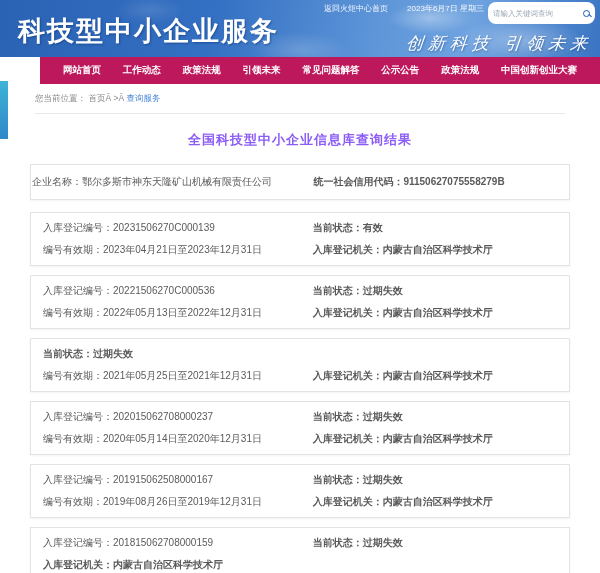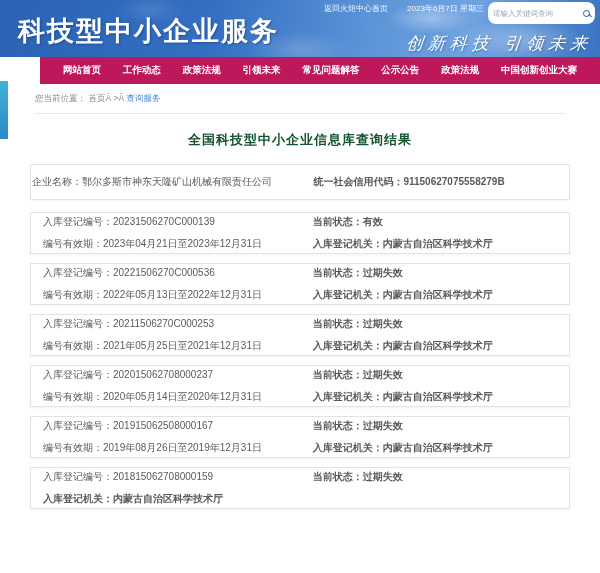--- a/index.html
+++ b/index.html
@@ -86,28 +86,28 @@
     background:linear-gradient(180deg,#3fb3d6 0%, #2f87c9 100%);
   }
   .breadcrumb {
     margin:9px 35px 4px 35px; padding-bottom:8px;
     border-bottom:1px solid #e9e9e9;
     font-size:8.5px; color:#8a8a8a;
   }
   .breadcrumb .bc-link { color:#4a86d8; text-decoration:none; cursor:pointer; }
   .page-title {
     text-align:center; margin:17px 0 15px 0;
-    color:#14532d; font-size:13px; font-weight:bold; letter-spacing:1px;
+    color:#8b5cf6; font-size:13px; font-weight:bold; letter-spacing:1px;
   }
 
   .box {
     margin:0 30px 9px 30px;
     border:1px solid #e3e3e3; background:#fff;
     box-shadow:0 1px 2px rgba(0,0,0,.05);
-    padding:2px 12px;
+    padding:8px 12px;
   }
   .company-box { padding:10px 1px; margin-bottom:12px; }
   .rrow { display:flex; }
   .rrow + .rrow { margin-top:8px; }
   .cell { flex:0 0 52.5%; font-size:10px; color:#5a5a5a; }
   .cell.right { flex:1;font-weight:bold; }
   .lbl { color:#5a5a5a; }
 </style>
 </head>
 <body>
@@ -176,21 +176,20 @@
       <div class="cell right"><span class="lbl">当前状态：</span><span>过期失效</span></div>
     </div>
     <div class="rrow">
       <div class="cell"><span class="lbl">编号有效期：</span><span>2022年05月13日至2022年12月31日</span></div>
       <div class="cell right"><span class="lbl">入库登记机关：</span><span>内蒙古自治区科学技术厅</span></div>
     </div>
   </div>
 
   <div class="box record">
     <div class="rrow">
-      <div class="cell"><span class="lbl">入库登记编号：</span><span>20211506270C000253</span></div>
       <div class="cell right"><span class="lbl">当前状态：</span><span>过期失效</span></div>
     </div>
     <div class="rrow">
       <div class="cell"><span class="lbl">编号有效期：</span><span>2021年05月25日至2021年12月31日</span></div>
       <div class="cell right"><span class="lbl">入库登记机关：</span><span>内蒙古自治区科学技术厅</span></div>
     </div>
   </div>
 
   <div class="box record">
     <div class="rrow">

